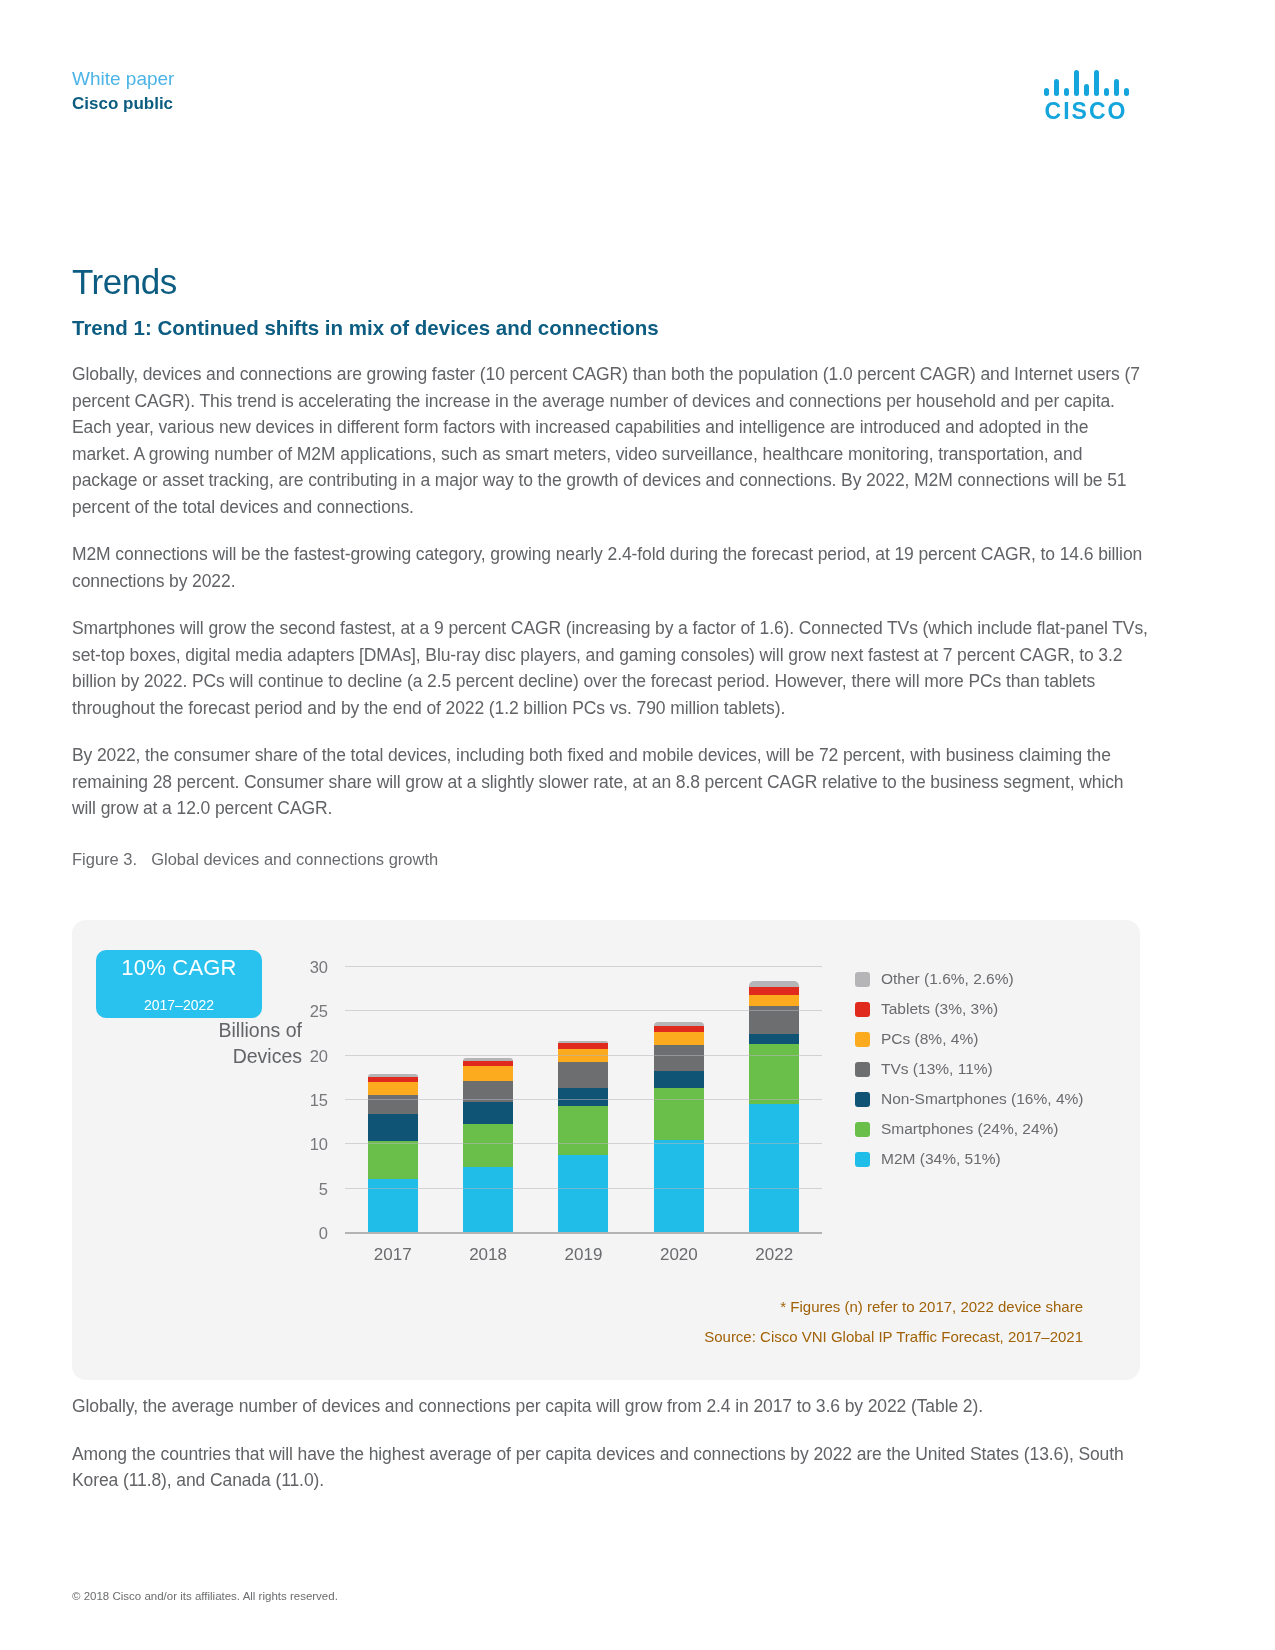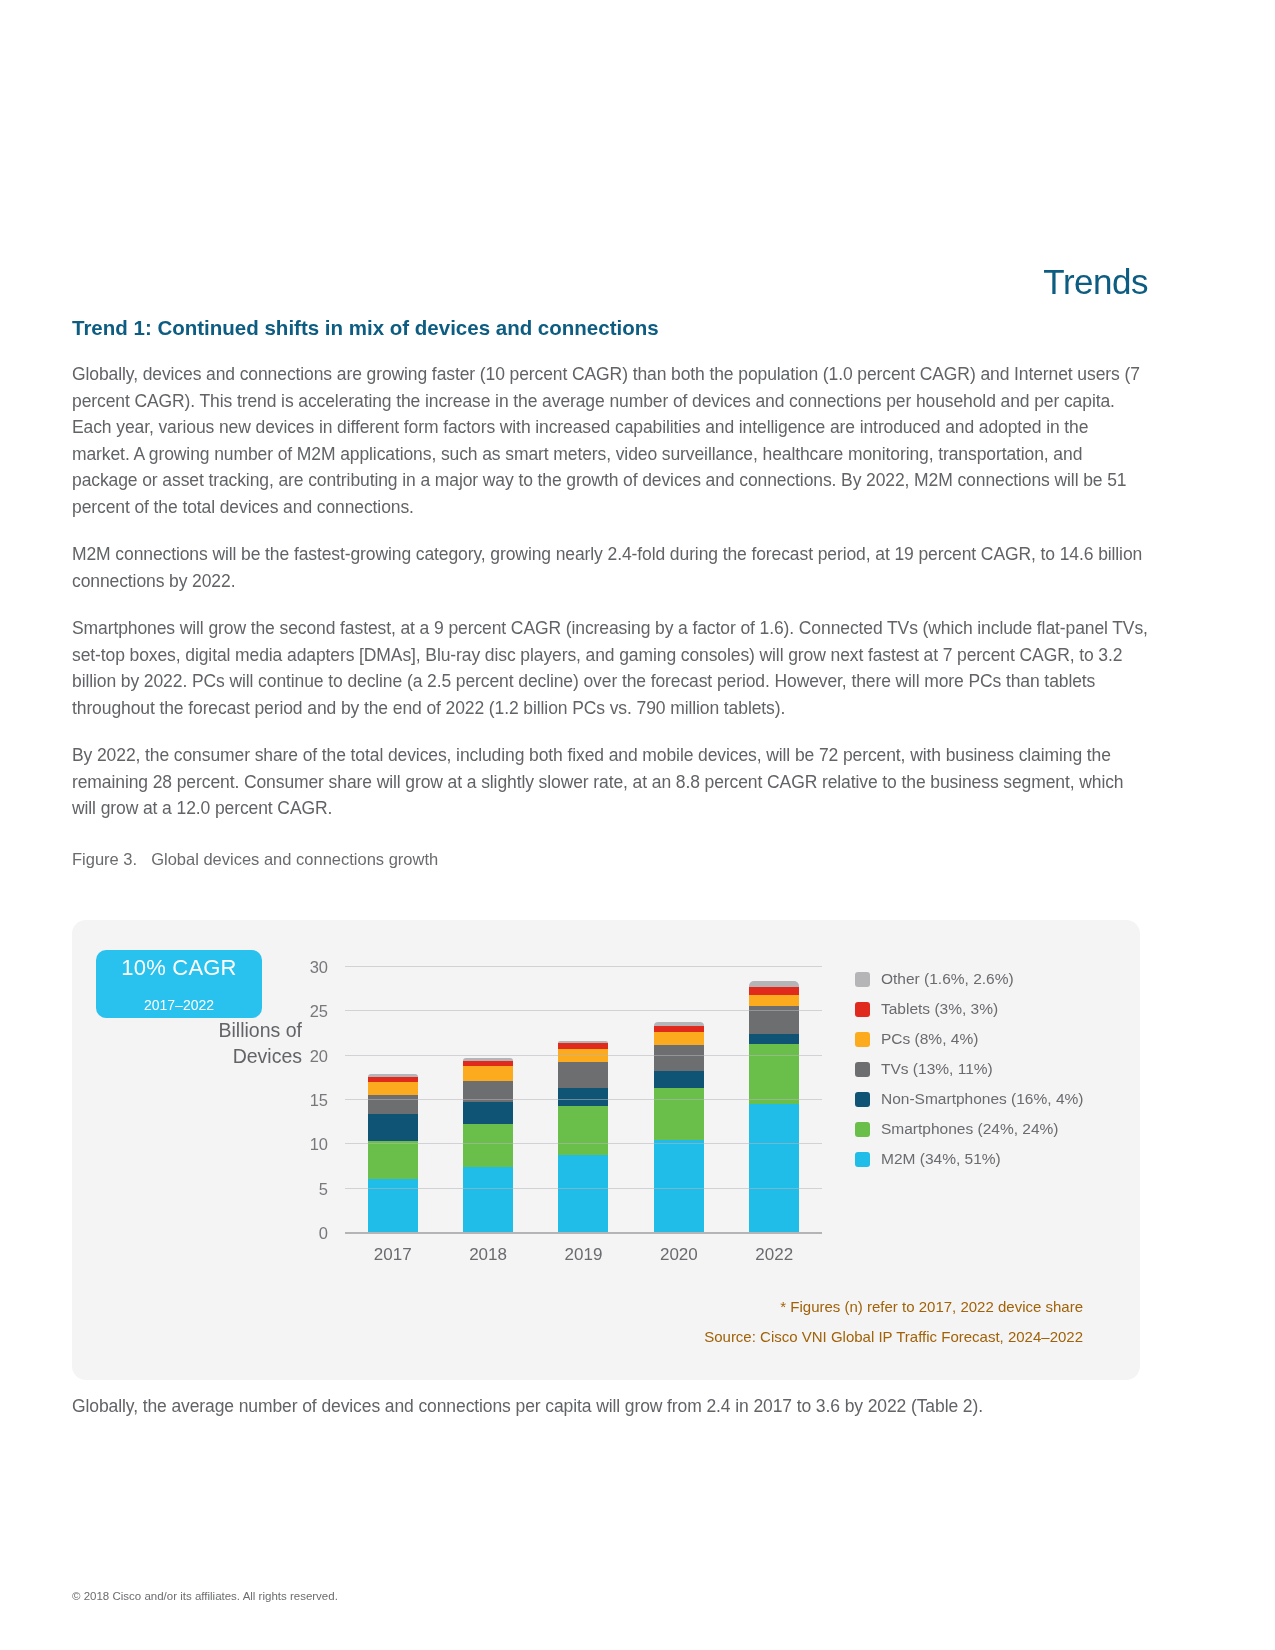--- a/index.html
+++ b/index.html
@@ -12,21 +12,21 @@
   
   .header { position:absolute; top:68px; left:72px; right:72px; }
   .doc-type { font-size:19px; color:#4cb4e7; font-weight:400; }
   .doc-visibility { font-size:17px; color:#0c5c80; font-weight:bold; margin-top:4px; }
   .logo { position:absolute; right:62px; top:0; width:110px; text-align:center; }
   .logo-bars { display:flex; align-items:flex-end; justify-content:center; gap:5px; height:28px; }
   .logo-bars i { display:block; width:5px; background:#14a5dc; border-radius:2.5px; }
   .logo-word { font-size:23px; font-weight:bold; color:#14a5dc; letter-spacing:2px; margin-top:2px; }
   
   .content { position:absolute; left:72px; top:262px; width:1076px; }
-  .page-title { font-size:35px; font-weight:400; color:#0d5d82; letter-spacing:-0.5px;text-align:right; }
+  .page-title { font-size:35px; font-weight:400; color:#0d5d82; letter-spacing:-0.5px; }
   .section-heading { font-size:20.5px; font-weight:bold; color:#0d5d82; margin-top:14px; }
   .para { font-size:17.5px; line-height:26.5px; color:#616366; margin-top:21px; letter-spacing:-0.1px; }
   
   .fig-caption { margin-top:28px; font-size:16.5px; color:#6a6b6e; }
   .fig-caption .fig-label { margin-right:14px; }
   .figure-box {
     position:absolute; left:72px; top:920px; width:1068px; height:460px;
     background:#f4f4f5; border-radius:14px;
   }
   .cagr-badge {
@@ -59,20 +59,38 @@
   .post { position:absolute; left:72px; top:1393px; width:1076px; }
   .post .para { margin-top:0; }
   .post .para + .para { margin-top:21px; }
   .page-footer { position:absolute; left:72px; top:1590px; font-size:11.5px; color:#6b6c6e; }
 </style>
 </head>
 <body>
 
 <div class="page">
 
+  <div class="header">
+    <div class="doc-type">White paper</div>
+    <div class="doc-visibility">Cisco public</div>
+    <div class="logo">
+      <div class="logo-bars">
+        <i style="height:8px"></i>
+          <i style="height:17px"></i>
+          <i style="height:8px"></i>
+        <i style="height:26px"></i>
+          <i style="height:12px"></i>
+          <i style="height:26px"></i>
+        <i style="height:8px"></i>
+          <i style="height:17px"></i>
+          <i style="height:8px"></i>
+      </div>
+      <div class="logo-word">CISCO</div>
+    </div>
+  </div>
 
   <div class="content">
     <h1 class="page-title">Trends</h1>
     <h2 class="section-heading">Trend 1: Continued shifts in mix of devices and connections</h2>
     <p class="para">Globally, devices and connections are growing faster (10 percent CAGR) than both the population (1.0 percent CAGR) and Internet users (7 percent CAGR). This trend is accelerating the increase in the average number of devices and connections per household and per capita. Each year, various new devices in different form factors with increased capabilities and intelligence are introduced and adopted in the market. A growing number of M2M applications, such as smart meters, video surveillance, healthcare monitoring, transportation, and package or asset tracking, are contributing in a major way to the growth of devices and connections. By 2022, M2M connections will be 51 percent of the total devices and connections.</p>
     <p class="para">M2M connections will be the fastest-growing category, growing nearly 2.4-fold during the forecast period, at 19 percent CAGR, to 14.6 billion connections by 2022.</p>
     <p class="para">Smartphones will grow the second fastest, at a 9 percent CAGR (increasing by a factor of 1.6). Connected TVs (which include flat-panel TVs, set-top boxes, digital media adapters [DMAs], Blu-ray disc players, and gaming consoles) will grow next fastest at 7 percent CAGR, to 3.2 billion by 2022. PCs will continue to decline (a 2.5 percent decline) over the forecast period. However, there will more PCs than tablets throughout the forecast period and by the end of 2022 (1.2 billion PCs vs. 790 million tablets).</p>
     <p class="para">By 2022, the consumer share of the total devices, including both fixed and mobile devices, will be 72 percent, with business claiming the remaining 28 percent. Consumer share will grow at a slightly slower rate, at an 8.8 percent CAGR relative to the business segment, which will grow at a 12.0 percent CAGR.</p>
     <div class="fig-caption">
       <span class="fig-label">Figure 3.</span><span>Global devices and connections growth</span>
@@ -183,22 +201,23 @@
           <span class="legend-swatch" style="background: rgb(106, 191, 75);"></span>
           <span class="legend-label">Smartphones (24%, 24%)</span>
         </div>
         <div class="legend-row">
           <span class="legend-swatch" style="background: rgb(31, 189, 232);"></span>
           <span class="legend-label">M2M (34%, 51%)</span>
         </div>
       </div>
     <div class="fig-notes">
       <div>* Figures (n) refer to 2017, 2022 device share</div>
-      <div>Source: Cisco VNI Global IP Traffic Forecast, 2024–2022</div>
+      <div>Source: Cisco VNI Global IP Traffic Forecast, 2017–2021</div>
     </div>
   </div>
 
   <div class="post">
     <p class="para">Globally, the average number of devices and connections per capita will grow from 2.4 in 2017 to 3.6 by 2022 (Table 2).</p>
+    <p class="para">Among the countries that will have the highest average of per capita devices and connections by 2022 are the United States (13.6), South Korea (11.8), and Canada (11.0).</p>
   </div>
 
   <div class="page-footer">© 2018 Cisco and/or its affiliates. All rights reserved.</div>
 </div>
 
 </body></html>

